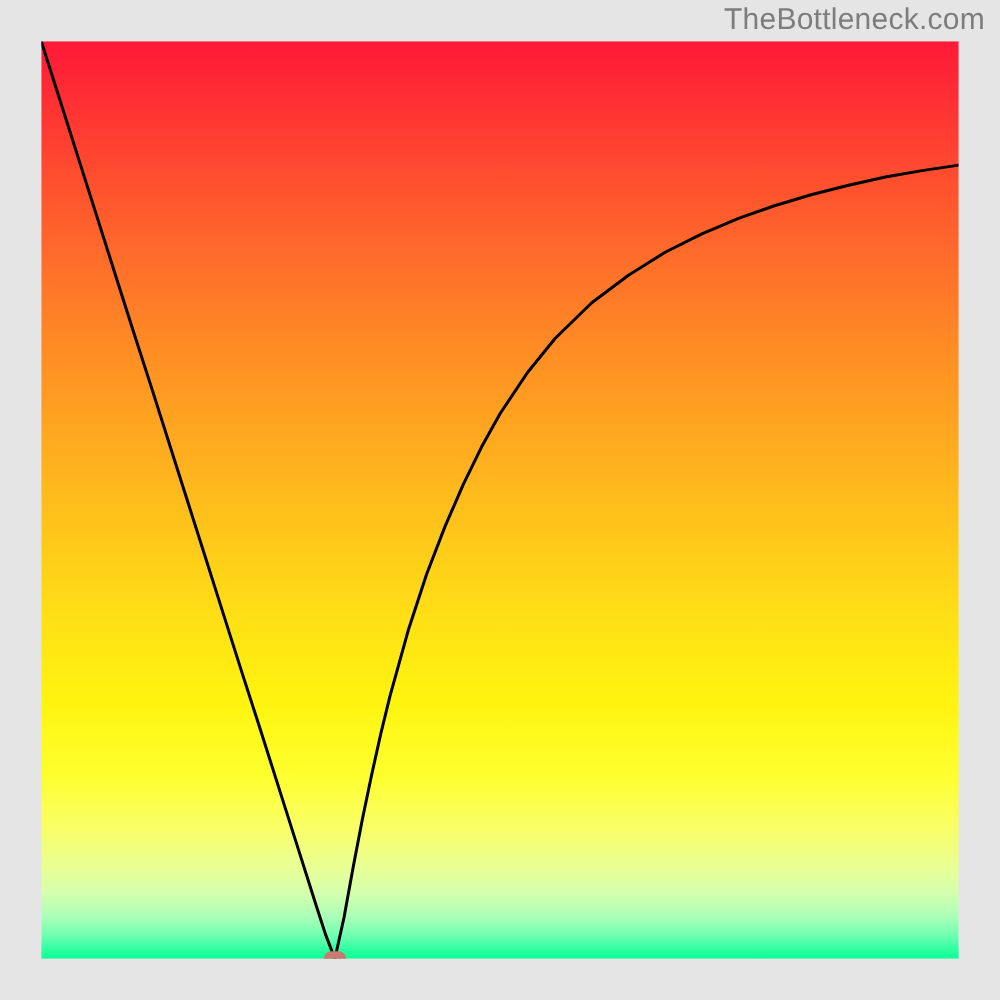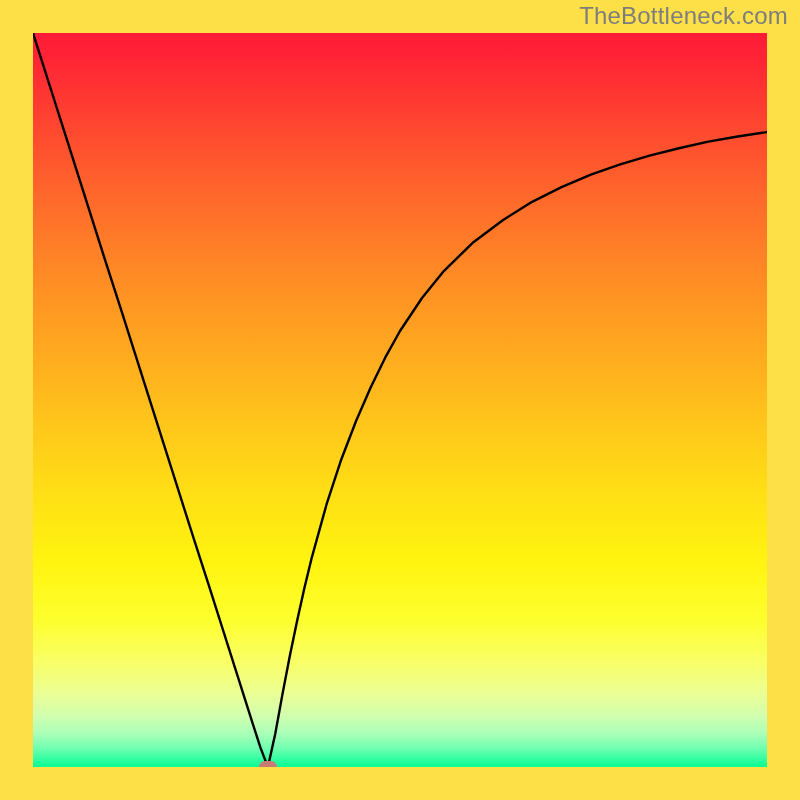--- a/index.html
+++ b/index.html
@@ -9,21 +9,21 @@
     height: 800px;
     background: #000;
     overflow: hidden;
   }
   .frame {
     position: absolute;
     left: 0;
     top: 0;
     width: 800px;
     height: 800px;
-    background: #fde047;
+    background: #e5e5e5;
   }
   .plot {
     position: absolute;
     left: 33px;
     top: 33px;
     width: 734px;
     height: 734px;
     overflow: hidden;
   }
   .gradient {

